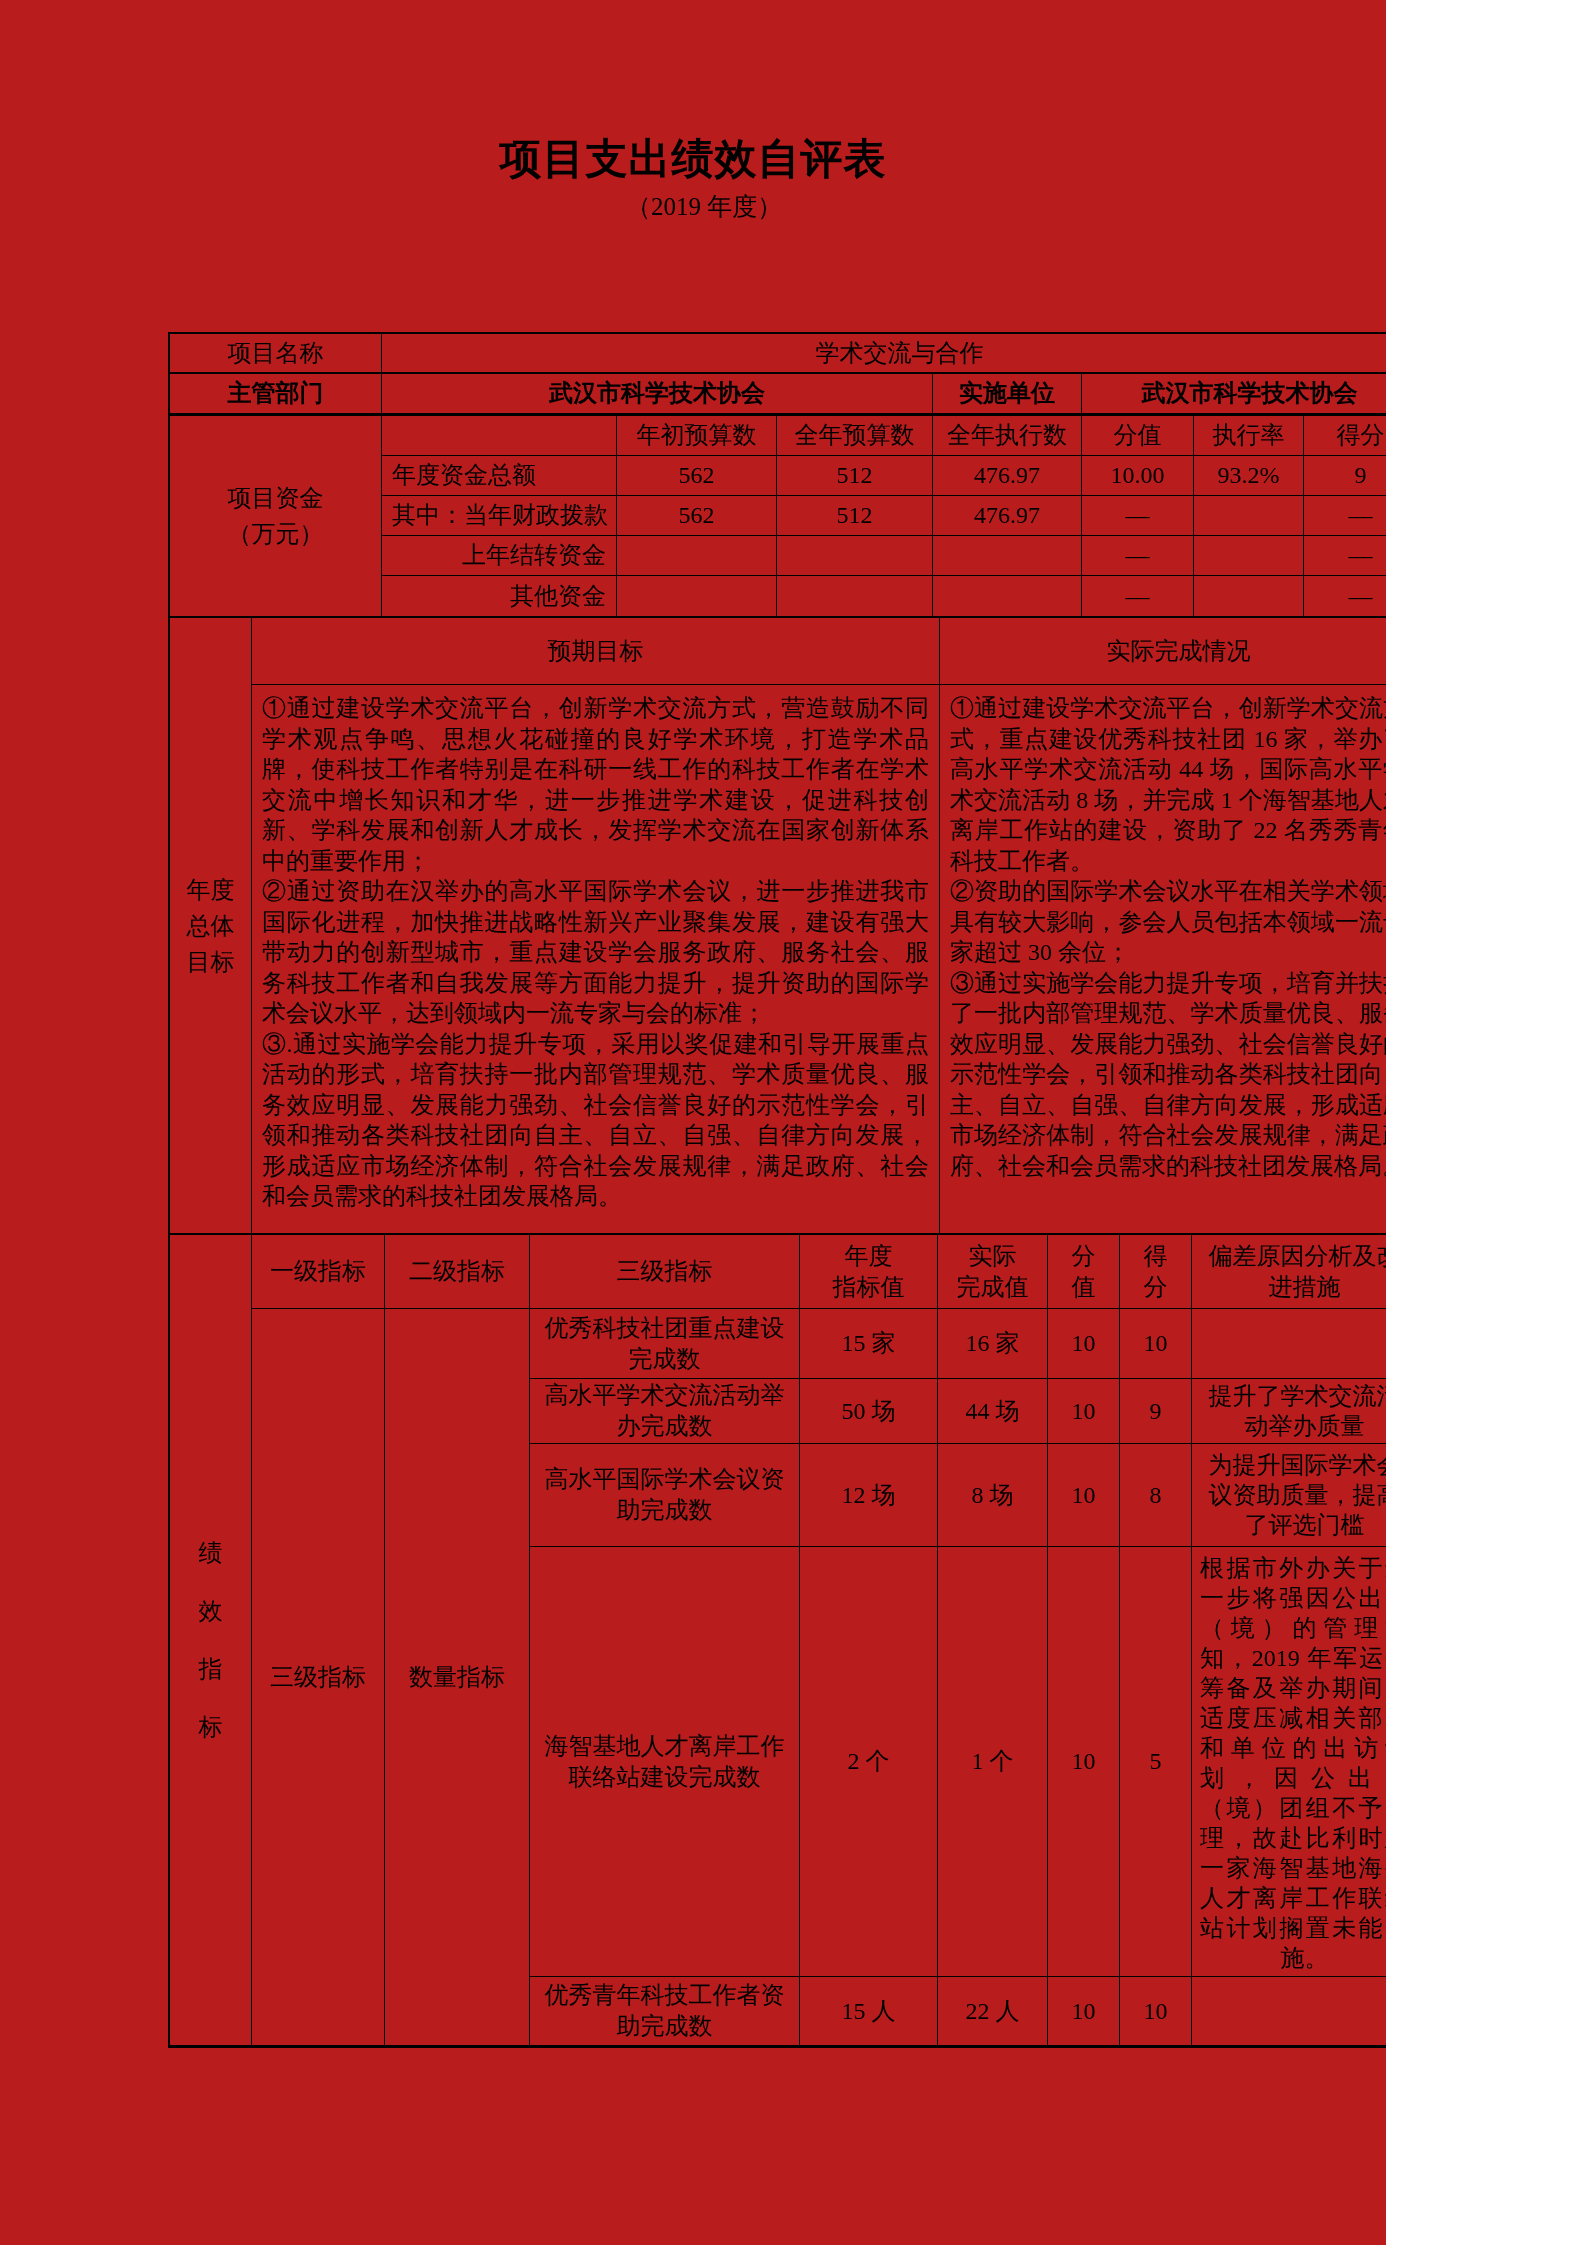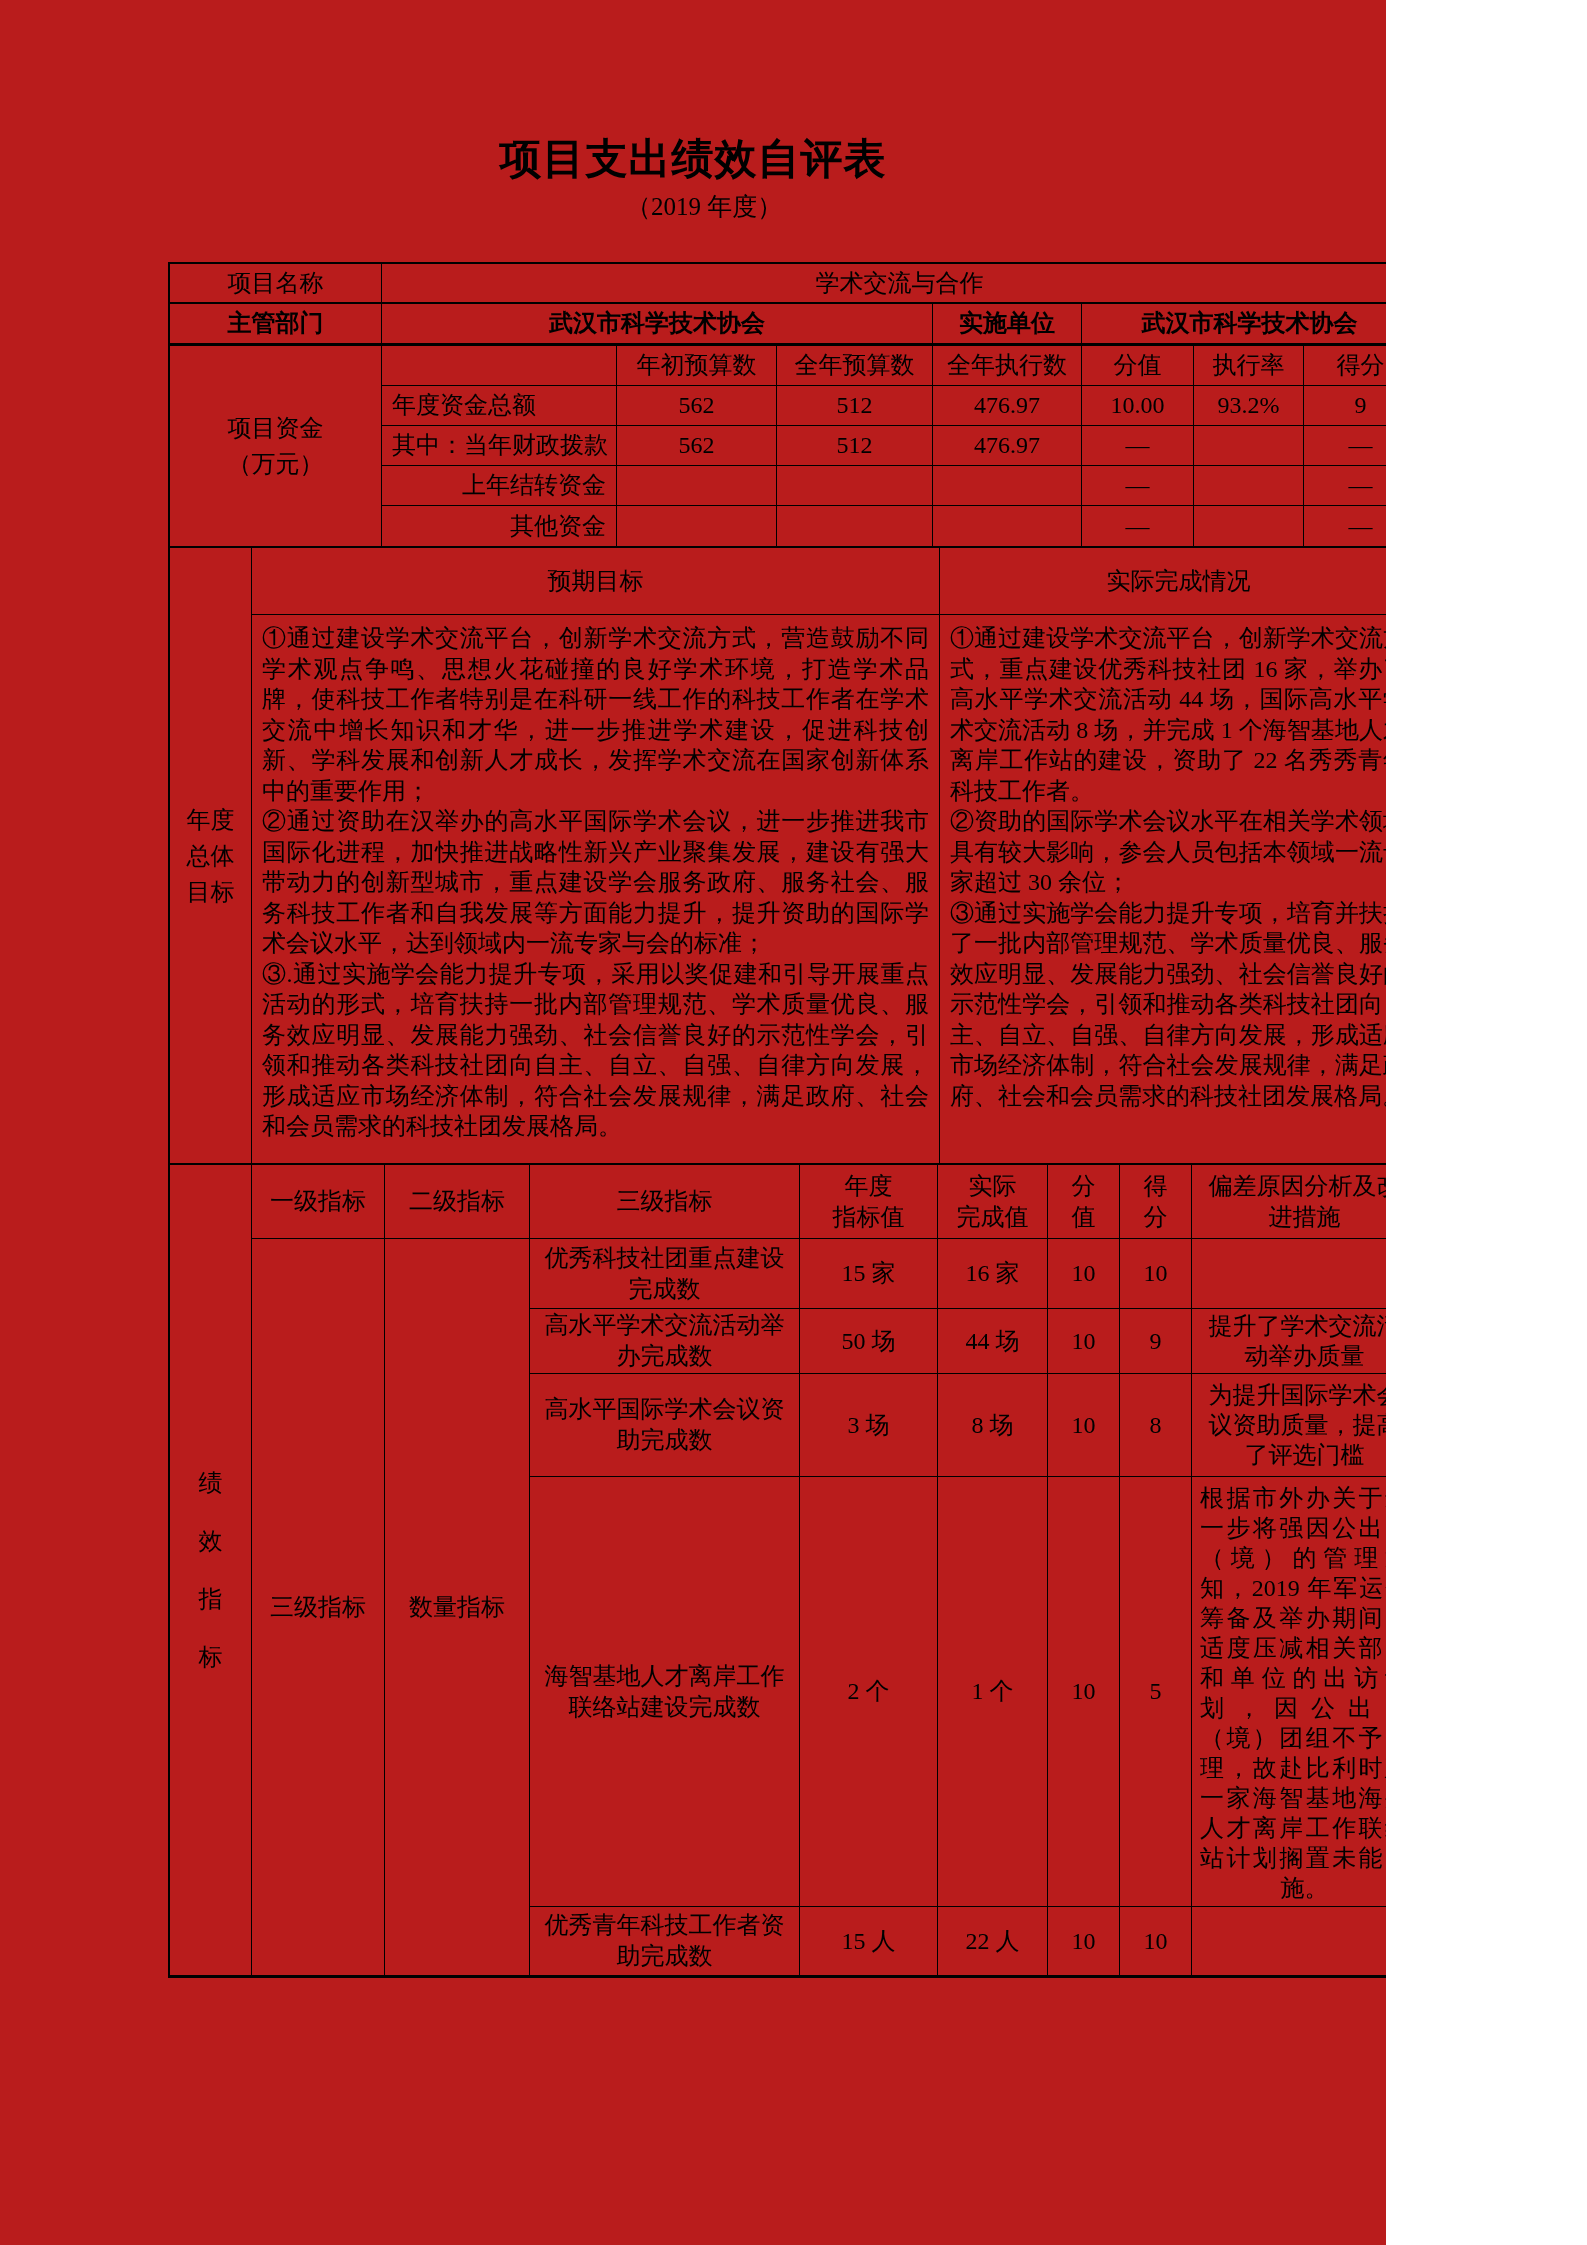--- a/index.html
+++ b/index.html
@@ -12,21 +12,21 @@
     font-size:24px;
     overflow:hidden;
   }
   .doc-header{width:100%;text-align:center;padding-top:134px;}
   .doc-title{
     font-family:"Liberation Sans","DejaVu Sans",sans-serif;
     font-weight:bold;font-size:42px;line-height:50px;letter-spacing:1px;
   }
   .doc-subtitle{font-size:25px;line-height:34px;margin-top:6px;padding-left:22px;}
   .tbl{
-    margin-left:168px;margin-top:38px;
+    margin-left:168px;margin-top:108px;
     width:1247px;
     border:2px solid #000;border-bottom-width:3px;
   }
   .grid{display:grid;}
   .secA{grid-template-columns:212px 1035px;grid-template-rows:39px;}
   .secB{grid-template-columns:212px 551px 149px 335px;grid-template-rows:40px;font-weight:bold;}
   .secC{grid-template-columns:212px 235px 160px 156px 149px 112px 110px 113px;grid-template-rows:repeat(5,40px);}
   .secD{grid-template-columns:82px 688px 477px;grid-template-rows:67px 548px;}
   .secE{grid-template-columns:82px 133px 145px 270px 138px 110px 72px 72px 225px;grid-template-rows:74px 70px 65px 103px 430px 68px;}
   .cell{
@@ -184,21 +184,21 @@
       <div class="cell nr remark"></div>
 
       <div class="cell">高水平学术交流活动举办完成数</div>
       <div class="cell">50 场</div>
       <div class="cell">44 场</div>
       <div class="cell">10</div>
       <div class="cell">9</div>
       <div class="cell nr remark">提升了学术交流活动举办质量</div>
 
       <div class="cell">高水平国际学术会议资助完成数</div>
-      <div class="cell">3 场</div>
+      <div class="cell">12 场</div>
       <div class="cell">8 场</div>
       <div class="cell">10</div>
       <div class="cell">8</div>
       <div class="cell nr remark">为提升国际学术会议资助质量，提高了评选门槛</div>
 
       <div class="cell">海智基地人才离岸工作联络站建设完成数</div>
       <div class="cell">2 个</div>
       <div class="cell">1 个</div>
       <div class="cell">10</div>
       <div class="cell">5</div>

